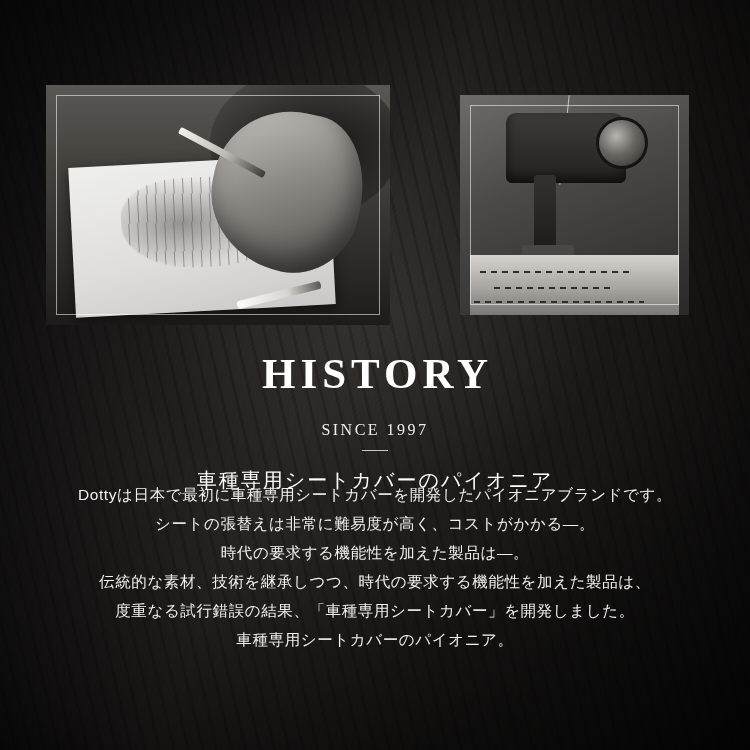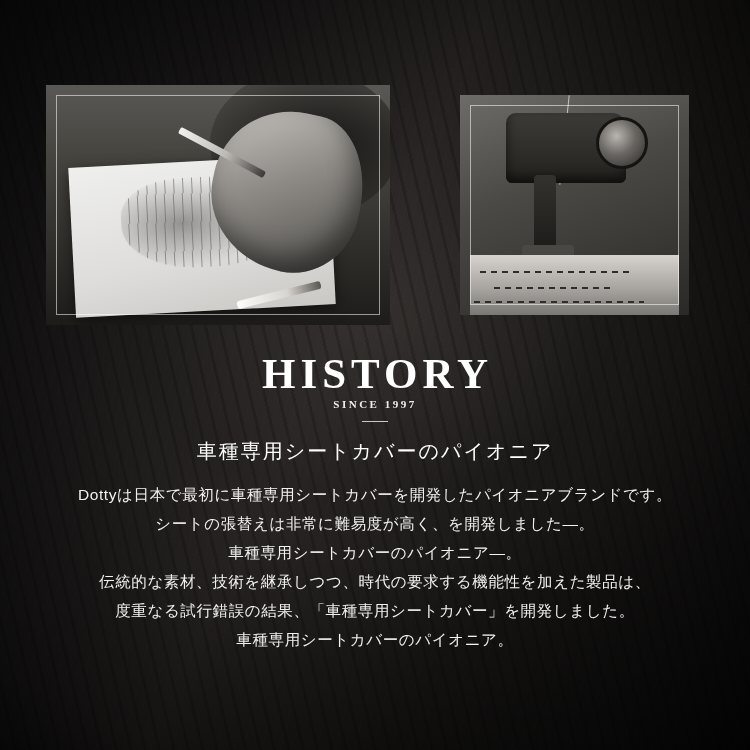--- a/index.html
+++ b/index.html
@@ -227,25 +227,24 @@
     font-family: "Liberation Serif", serif;
     font-size: 43px;
     letter-spacing: 5px;
     line-height: 1;
     color: #ffffff;
     margin: 0;
     padding-left: 5px;
   }
   .since {
     font-family: "Liberation Serif", serif;
-    font-size: 11px;
+    font-size: 16px;
     letter-spacing: 2.5px;
-    margin-top: 3px;
+    margin-top: 26px;
     color: #f0eeec;
-    font-weight: bold;
   }
   .rule {
     width: 26px;
     height: 1px;
     background: rgba(255,255,255,0.75);
     margin: 11px auto 0;
   }
   .subtitle {
     margin-top: 16px;
     font-size: 20px;
@@ -307,21 +306,21 @@
 
     <div class="title-block">
       <h1 class="title">HISTORY</h1>
       <div class="since">SINCE 1997</div>
       <div class="rule"></div>
       <div class="subtitle">車種専用シートカバーのパイオニア</div>
     </div>
 
     <div class="body-copy">
       <p>Dottyは日本で最初に車種専用シートカバーを開発したパイオニアブランドです。</p>
-      <p>シートの張替えは非常に難易度が高く、を開発しました—。</p>
-      <p>車種専用シートカバーのパイオニア—。</p>
+      <p>シートの張替えは非常に難易度が高く、コストがかかる—。</p>
+      <p>時代の要求する機能性を加えた製品は—。</p>
       <p>伝統的な素材、技術を継承しつつ、時代の要求する機能性を加えた製品は、</p>
       <p>度重なる試行錯誤の結果、「車種専用シートカバー」を開発しました。</p>
       <p>車種専用シートカバーのパイオニア。</p>
     </div>
 
   </div>
 </div>
 
 </body></html>

